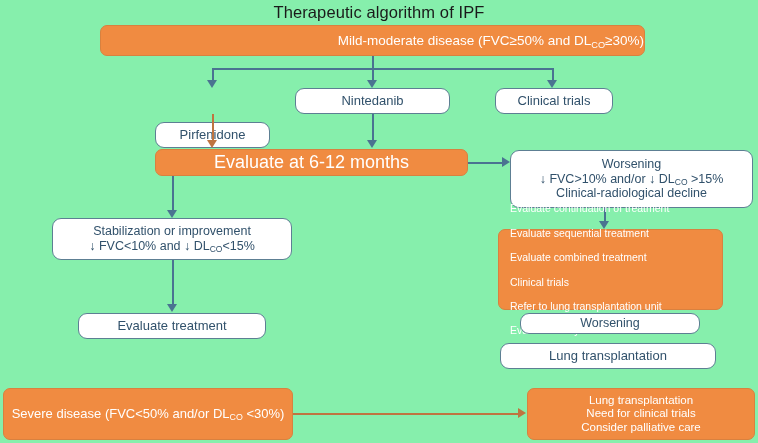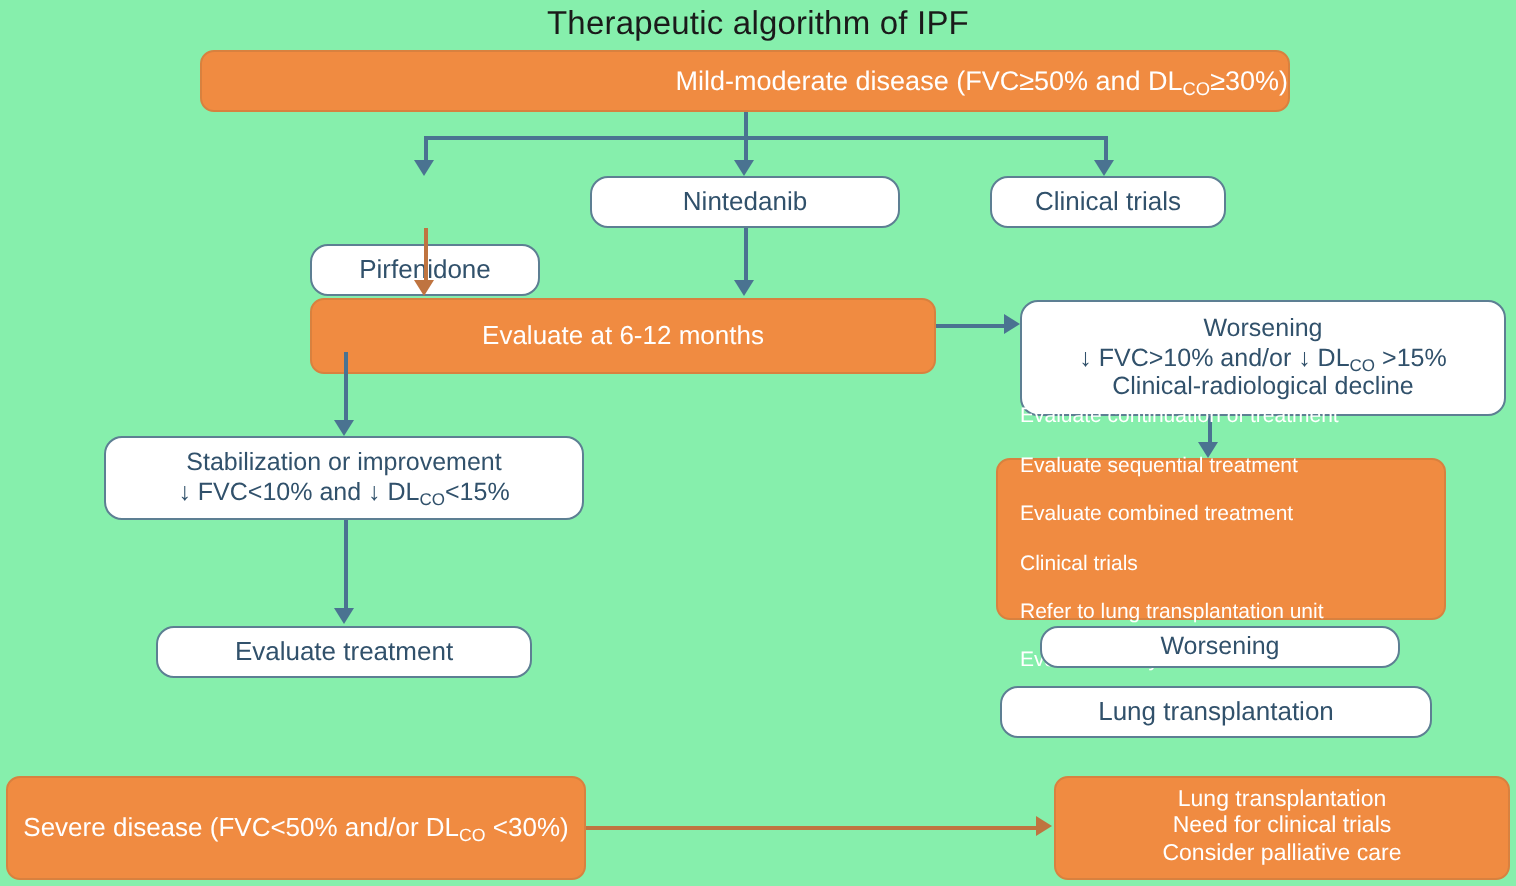--- a/index.html
+++ b/index.html
@@ -120,21 +120,21 @@
   <div class="node node-blue" style="left:495px; top:88px; width:118px; height:26px; font-size:13px;">
     <span>Clinical trials</span>
   </div>
 
   <div class="line orange" style="left:212px; top:114px; width:1.6px; height:28px;"></div>
   <div class="arrow-down orange" style="left:207px; top:140px;"></div>
 
   <div class="line" style="left:372px; top:114px; width:1.6px; height:28px;"></div>
   <div class="arrow-down" style="left:367px; top:140px;"></div>
 
-  <div class="node node-orange" style="left:155px; top:149px; width:313px; height:38px; font-size:13px;">
+  <div class="node node-orange" style="left:155px; top:149px; width:313px; height:27px; font-size:18px;">
     <span>Evaluate at 6-12 months</span>
   </div>
 
   <div class="line" style="left:468px; top:162px; width:36px; height:1.6px;"></div>
   <div class="arrow-right" style="left:502px; top:157px;"></div>
 
   <div class="node node-blue" style="left:510px; top:150px; width:243px; height:58px; font-size:12.5px;">
     <span class="ln">Worsening</span>
     <span class="ln"><span>↓ FVC&gt;10% and/or   ↓ DL</span><sub>CO</sub><span> &gt;15%</span></span>
     <span class="ln">Clinical-radiological decline</span>

